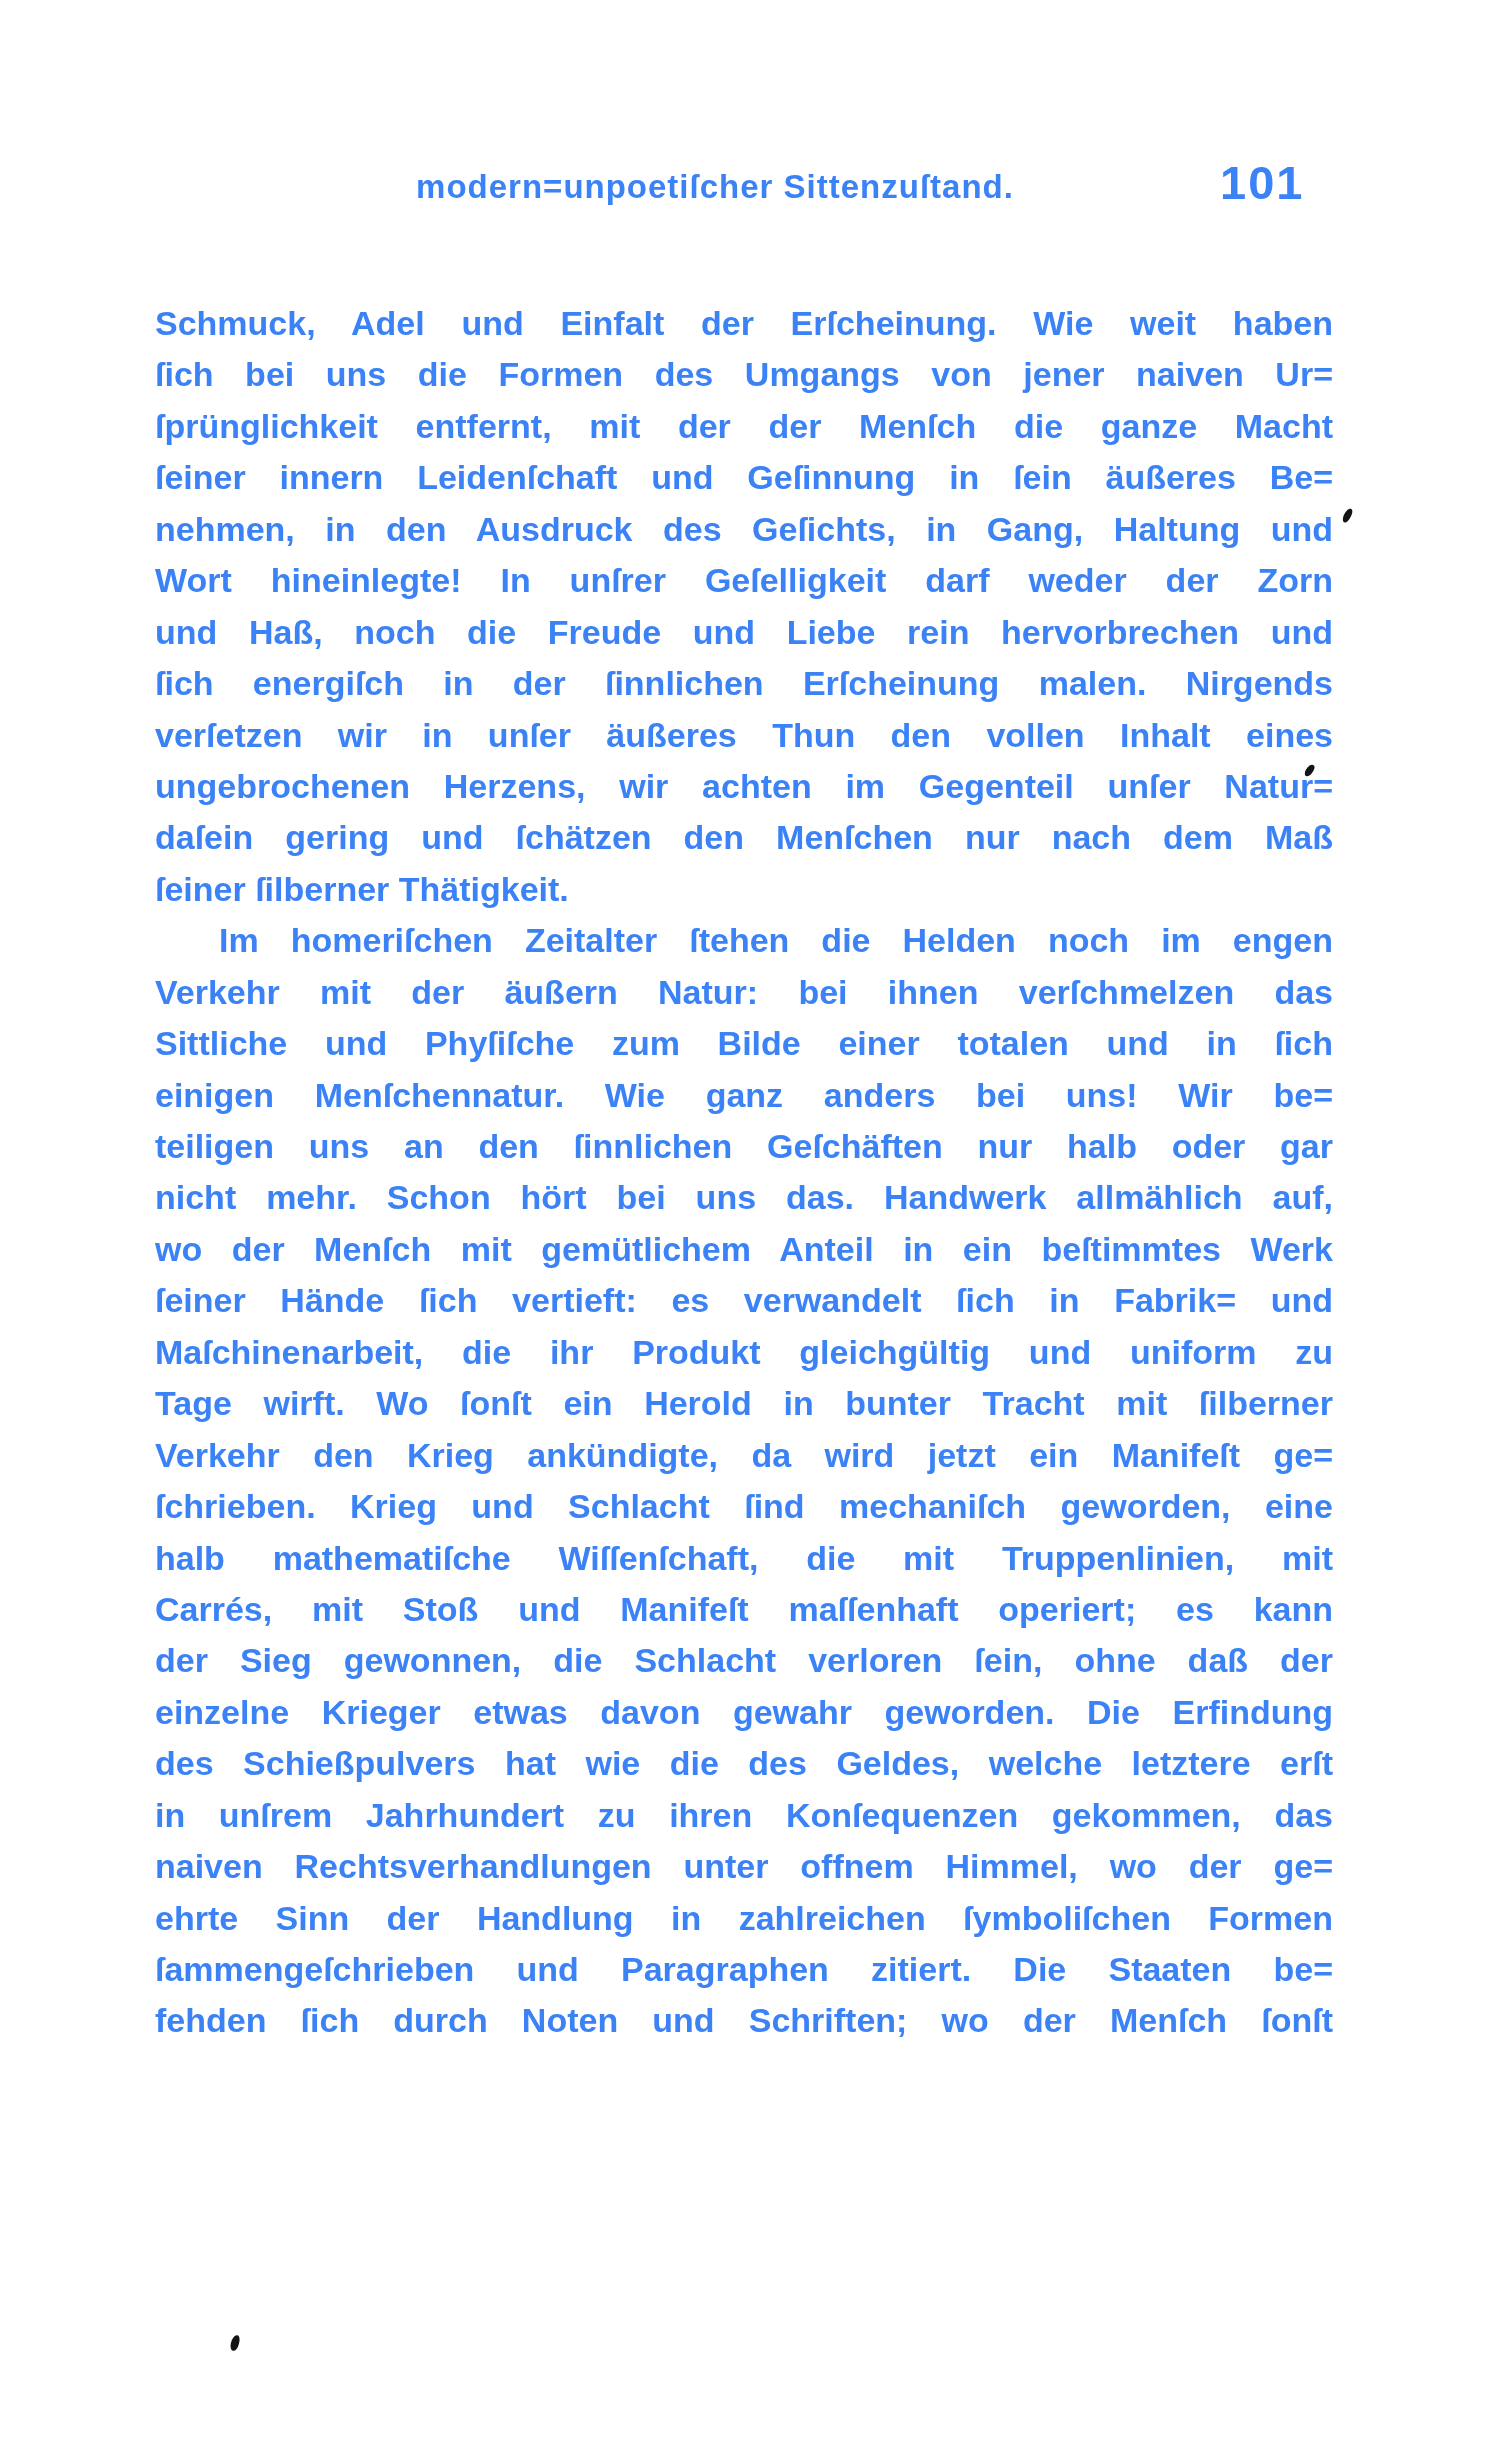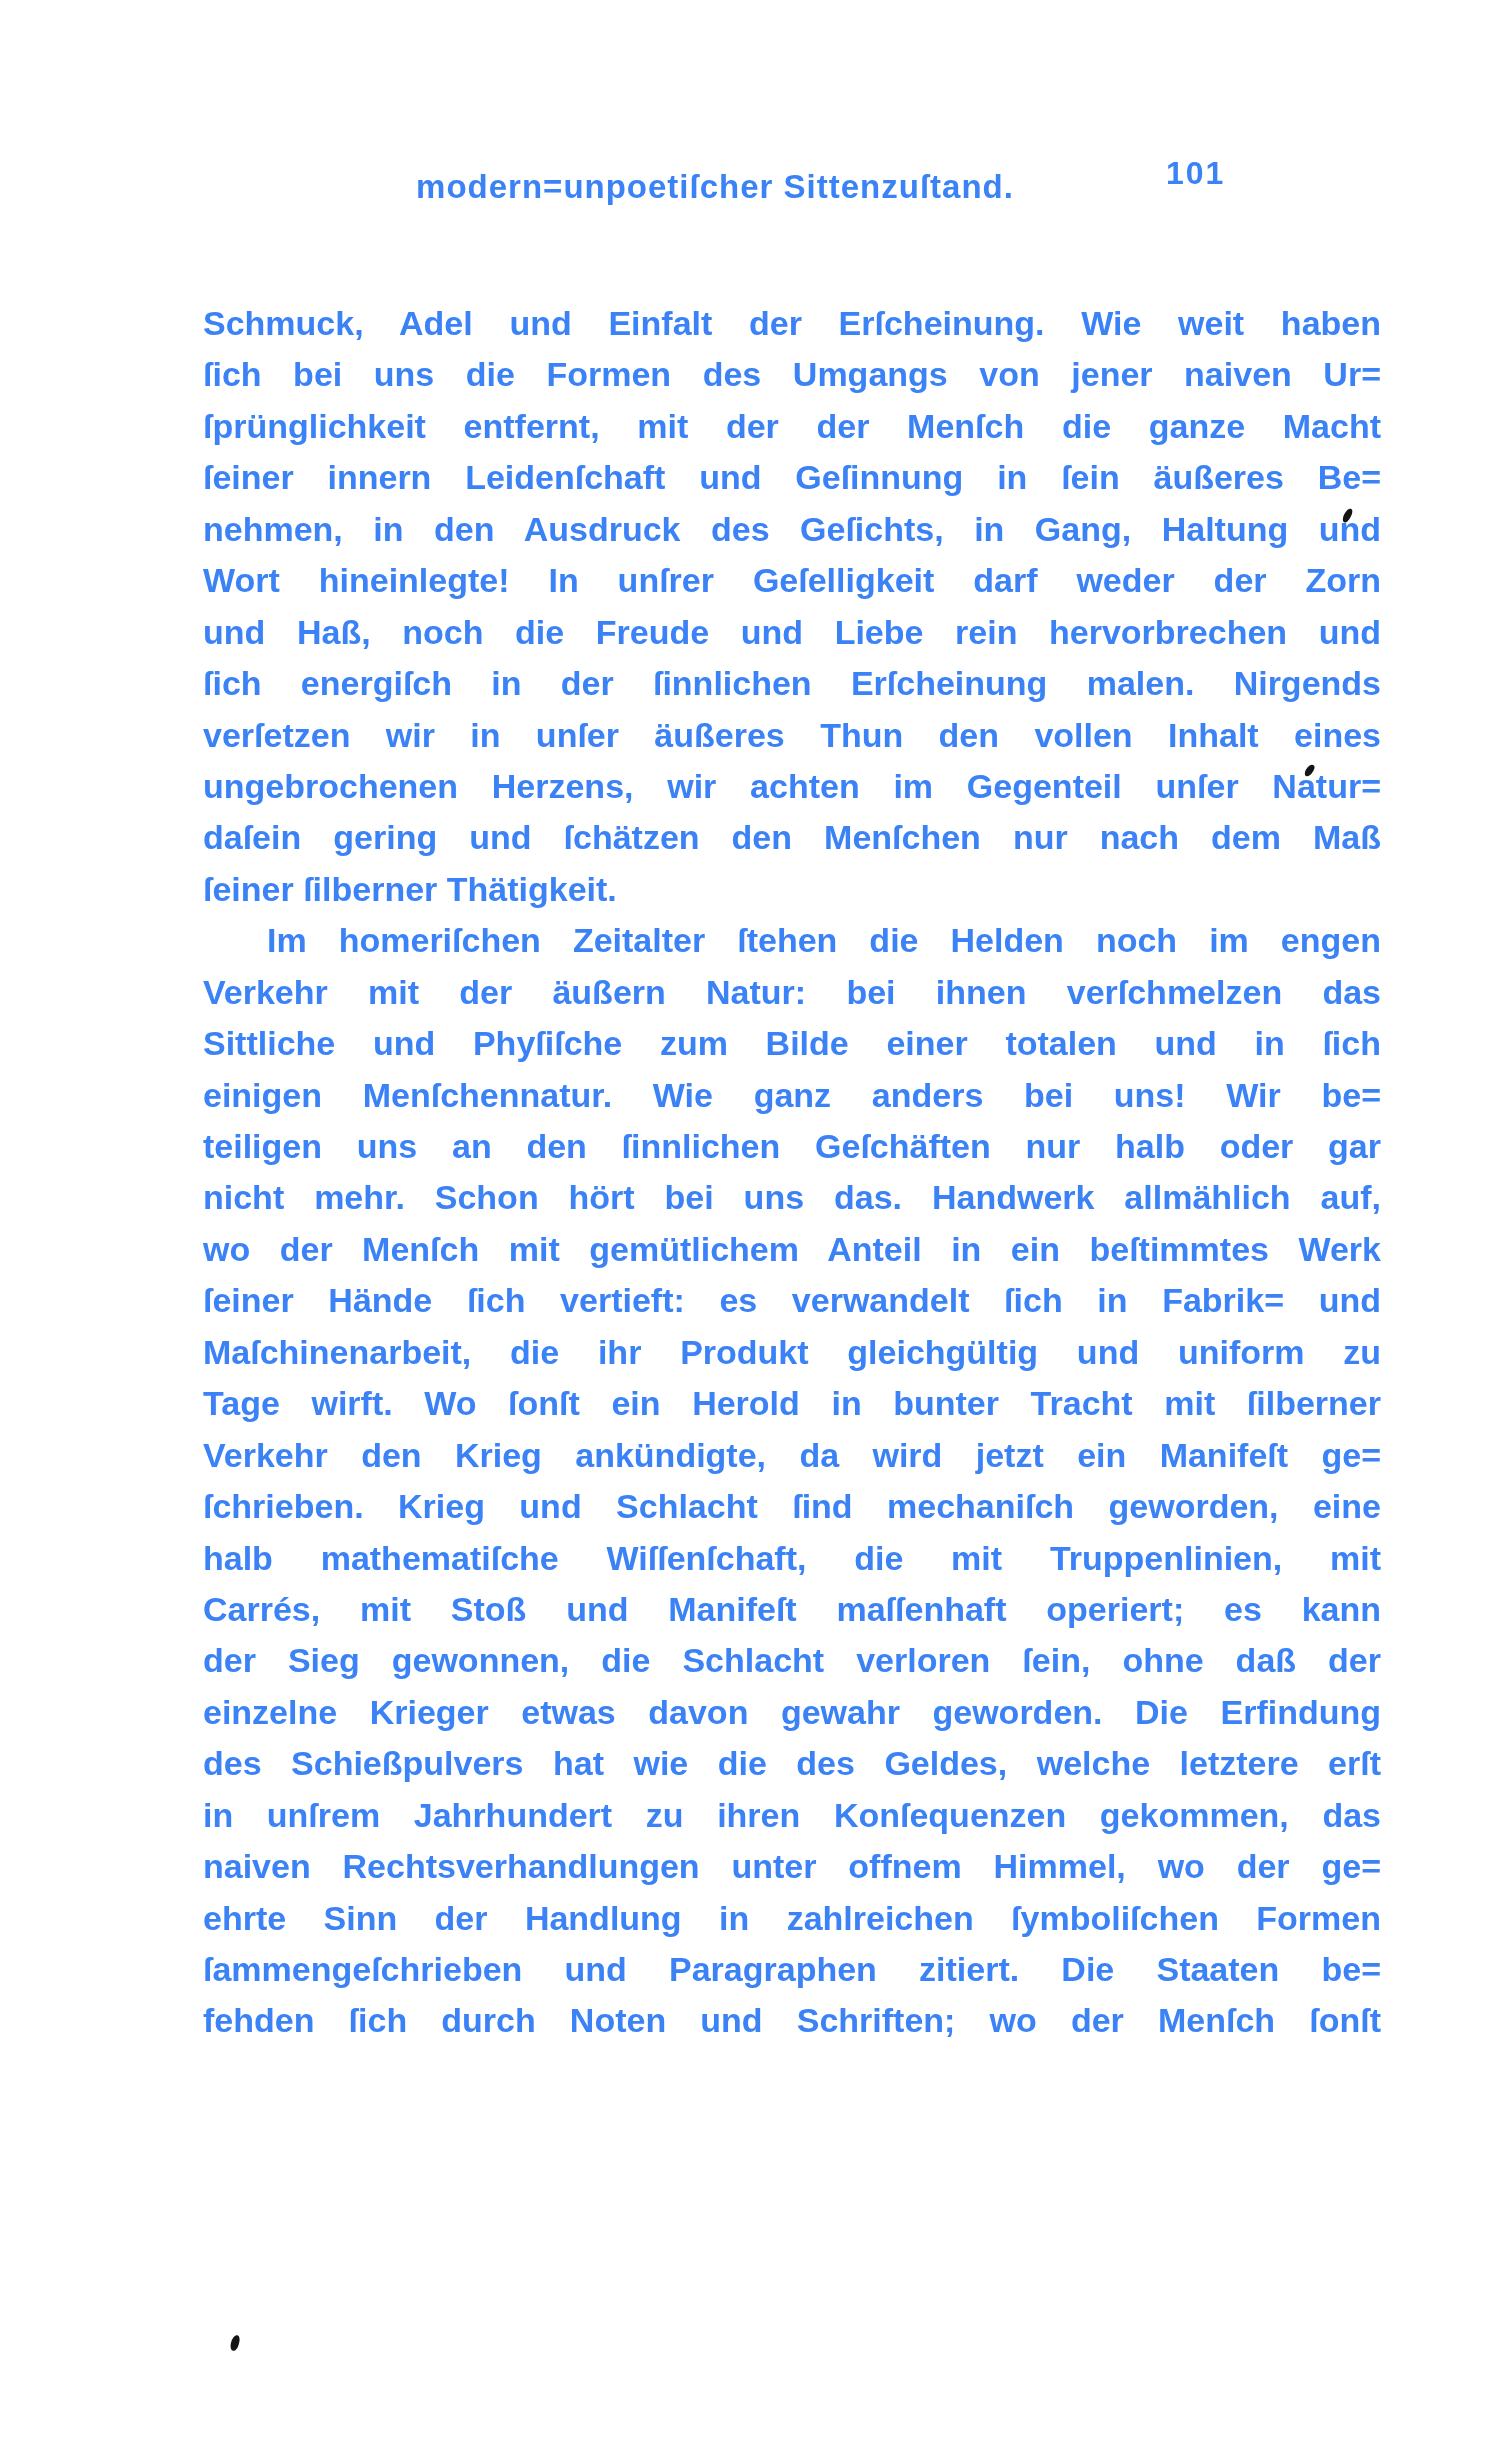--- a/index.html
+++ b/index.html
@@ -20,31 +20,30 @@
     width: 1120px;
     text-align: center;
     font-size: 33px;
     font-weight: 700;
     letter-spacing: 1px;
     white-space: nowrap;
   }
   .page-number {
     position: absolute;
     top: 155px;
-    left: 1166px;
-    font-size: 32px;
+    left: 1220px;
+    font-size: 47px;
     font-weight: 700;
     letter-spacing: 2px;
   }
   .page-body {
     position: absolute;
     top: 298px;
     left: 155px;
     width: 1178px;
-    margin-left: 48px;
   }
   .line {
     height: 51.45px;
     line-height: 51.45px;
     font-size: 34px;
     font-weight: 700;
     text-align: justify;
     text-align-last: justify;
     white-space: nowrap;
   }

